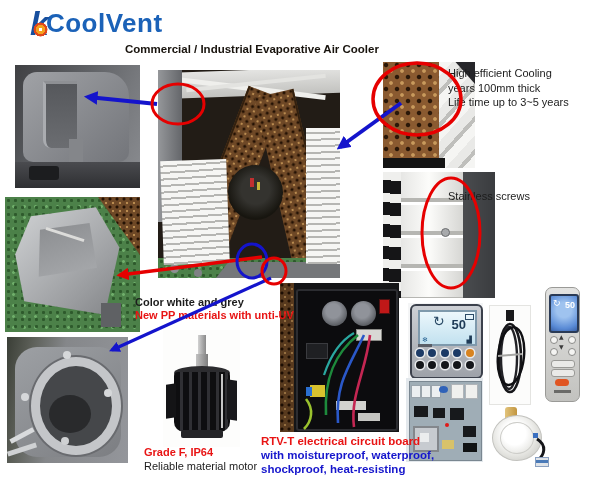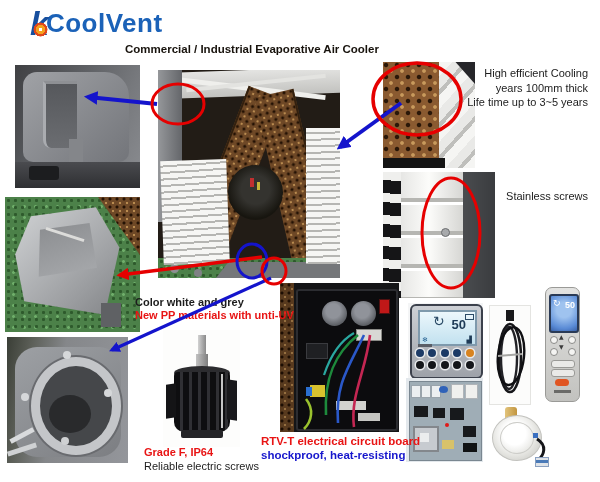--- a/index.html
+++ b/index.html
@@ -10,21 +10,21 @@
   
   .logo{position:absolute;left:30px;top:5px;height:36px;display:flex;align-items:center;}
   .logo-k{position:relative;font-style:italic;font-weight:bold;font-size:34px;color:#174f9e;line-height:34px;}
   .swirl{position:absolute;left:3px;bottom:3px;width:15px;height:15px;border-radius:50%;
          background:radial-gradient(circle at 50% 50%,#ffffff 0 1.6px,#f6a21c 1.6px 4.6px,#e0481c 4.6px 6.8px,rgba(224,72,28,0) 7.2px);}
   .logo-text{font-weight:bold;font-size:26px;color:#1b62b8;letter-spacing:.5px;margin-left:-3px;}
   .title{position:absolute;left:125px;top:43px;font-size:11.5px;font-weight:bold;color:#17120c;}
   
   .txt{position:absolute;font-size:11px;color:#1c1c1c;}
   .txt div{white-space:nowrap;}
-  .tr{text-align:right;}
+  .tr{text-align:left;}
   .red{color:#e81414;font-weight:bold;}
   .blue{color:#1616cc;font-weight:bold;}
   .bld{font-weight:bold;}
   
   .padtex{background-color:#8a5a30;
     background-image:radial-gradient(circle at 3px 3px,#2a1708 1.7px,rgba(0,0,0,0) 2.7px),
                      radial-gradient(circle at 8px 9px,#c89a5c 1.4px,rgba(0,0,0,0) 2.3px);
     background-size:11px 12px,11px 12px;}
   .padtex-sm{background-color:#6e4826;
     background-image:radial-gradient(circle at 2px 2px,#241204 1.1px,rgba(0,0,0,0) 1.9px),
@@ -257,21 +257,22 @@
     <div>Stainless screws</div>
   </div>
 
   <div class="txt" style="left:135px;top:296px;line-height:13px;">
     <div class="bld">Color white and grey</div>
     <div class="red">New PP materials with unti-UV</div>
   </div>
 
   <div class="txt" style="left:144px;top:446px;line-height:13.5px;">
     <div class="red">Grade F, IP64</div>
-    <div>Reliable electric screws</div>
+    <div>Reliable material motor</div>
   </div>
 
   <div class="txt" style="left:261px;top:434px;line-height:14.2px;font-size:11.5px;">
     <div class="red">RTV-T electrical circuit board</div>
+    <div class="blue">with moistureproof, waterproof,</div>
     <div class="blue">shockproof, heat-resisting</div>
   </div>
 
 </div>
 
 </body></html>

